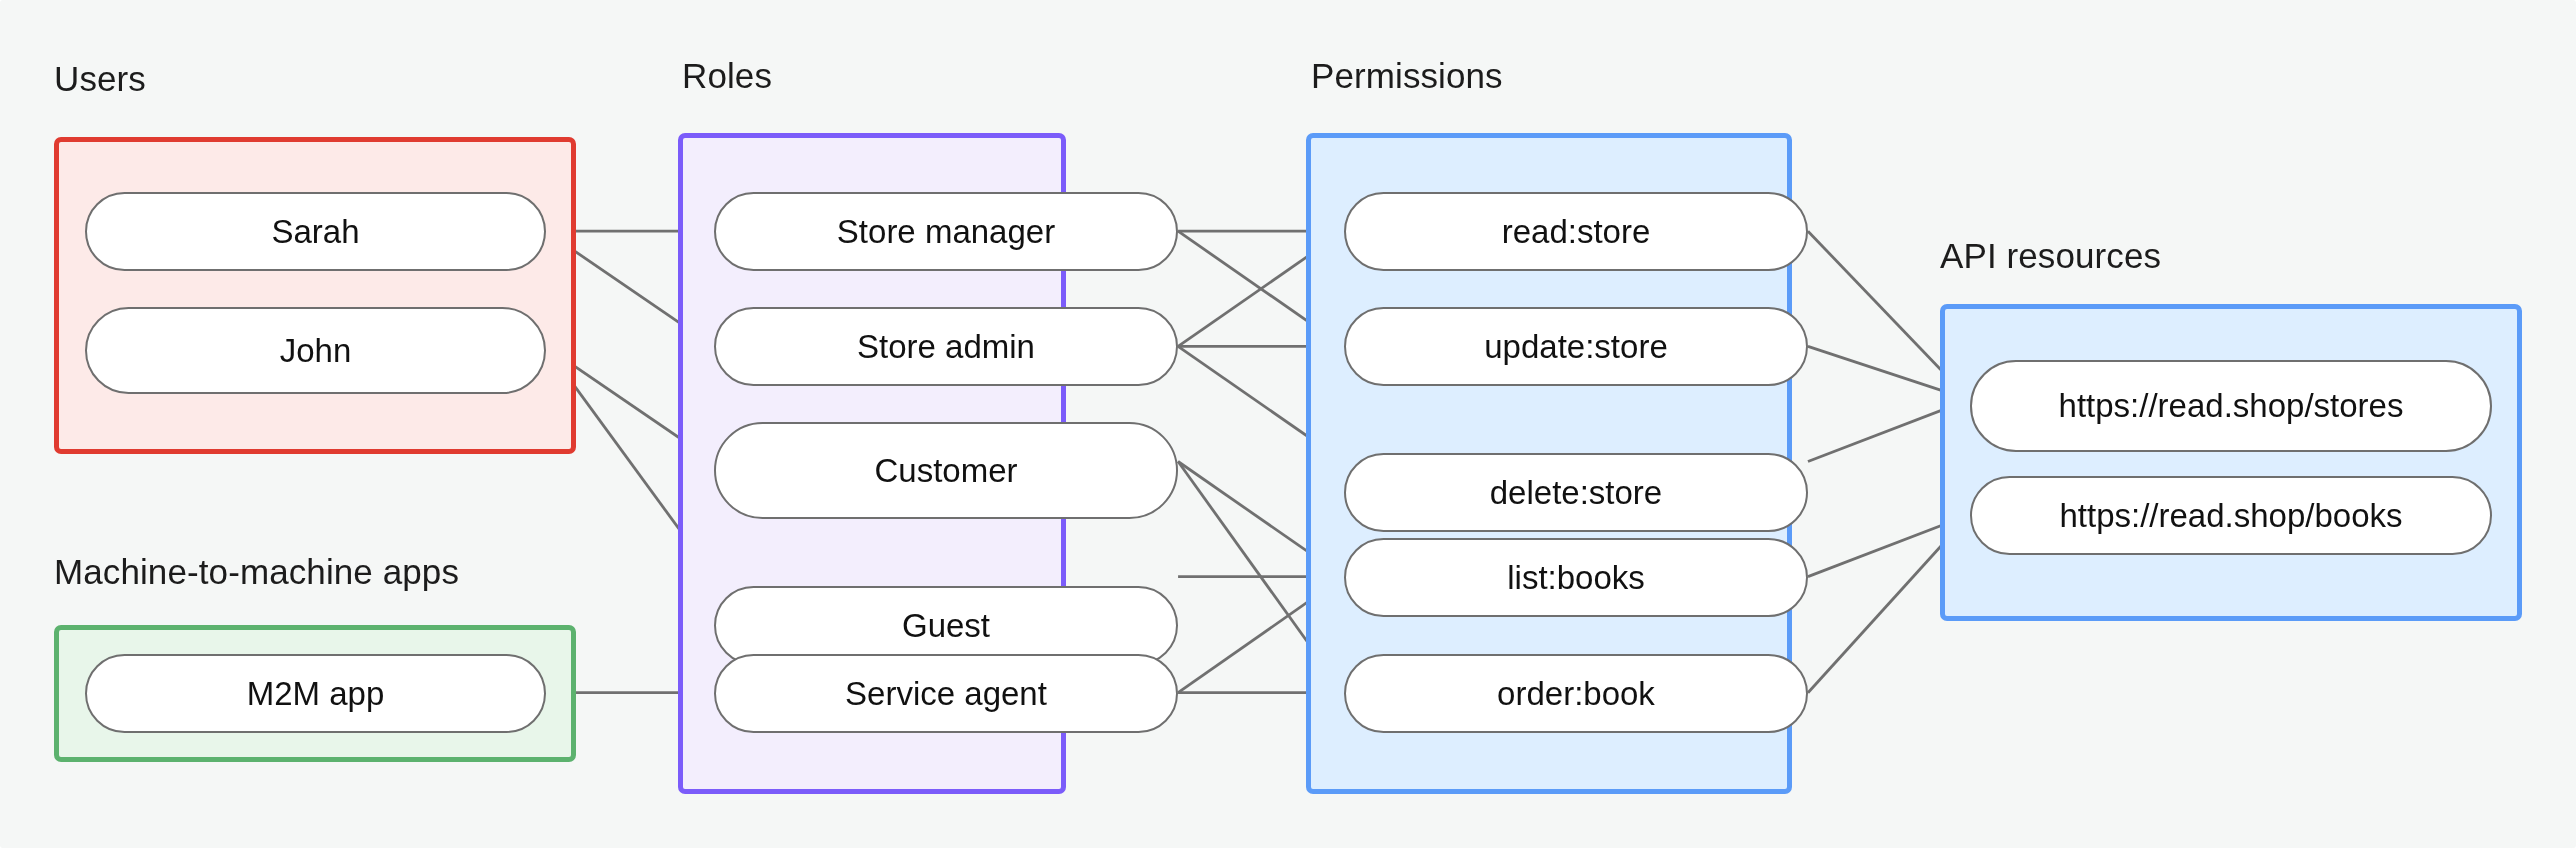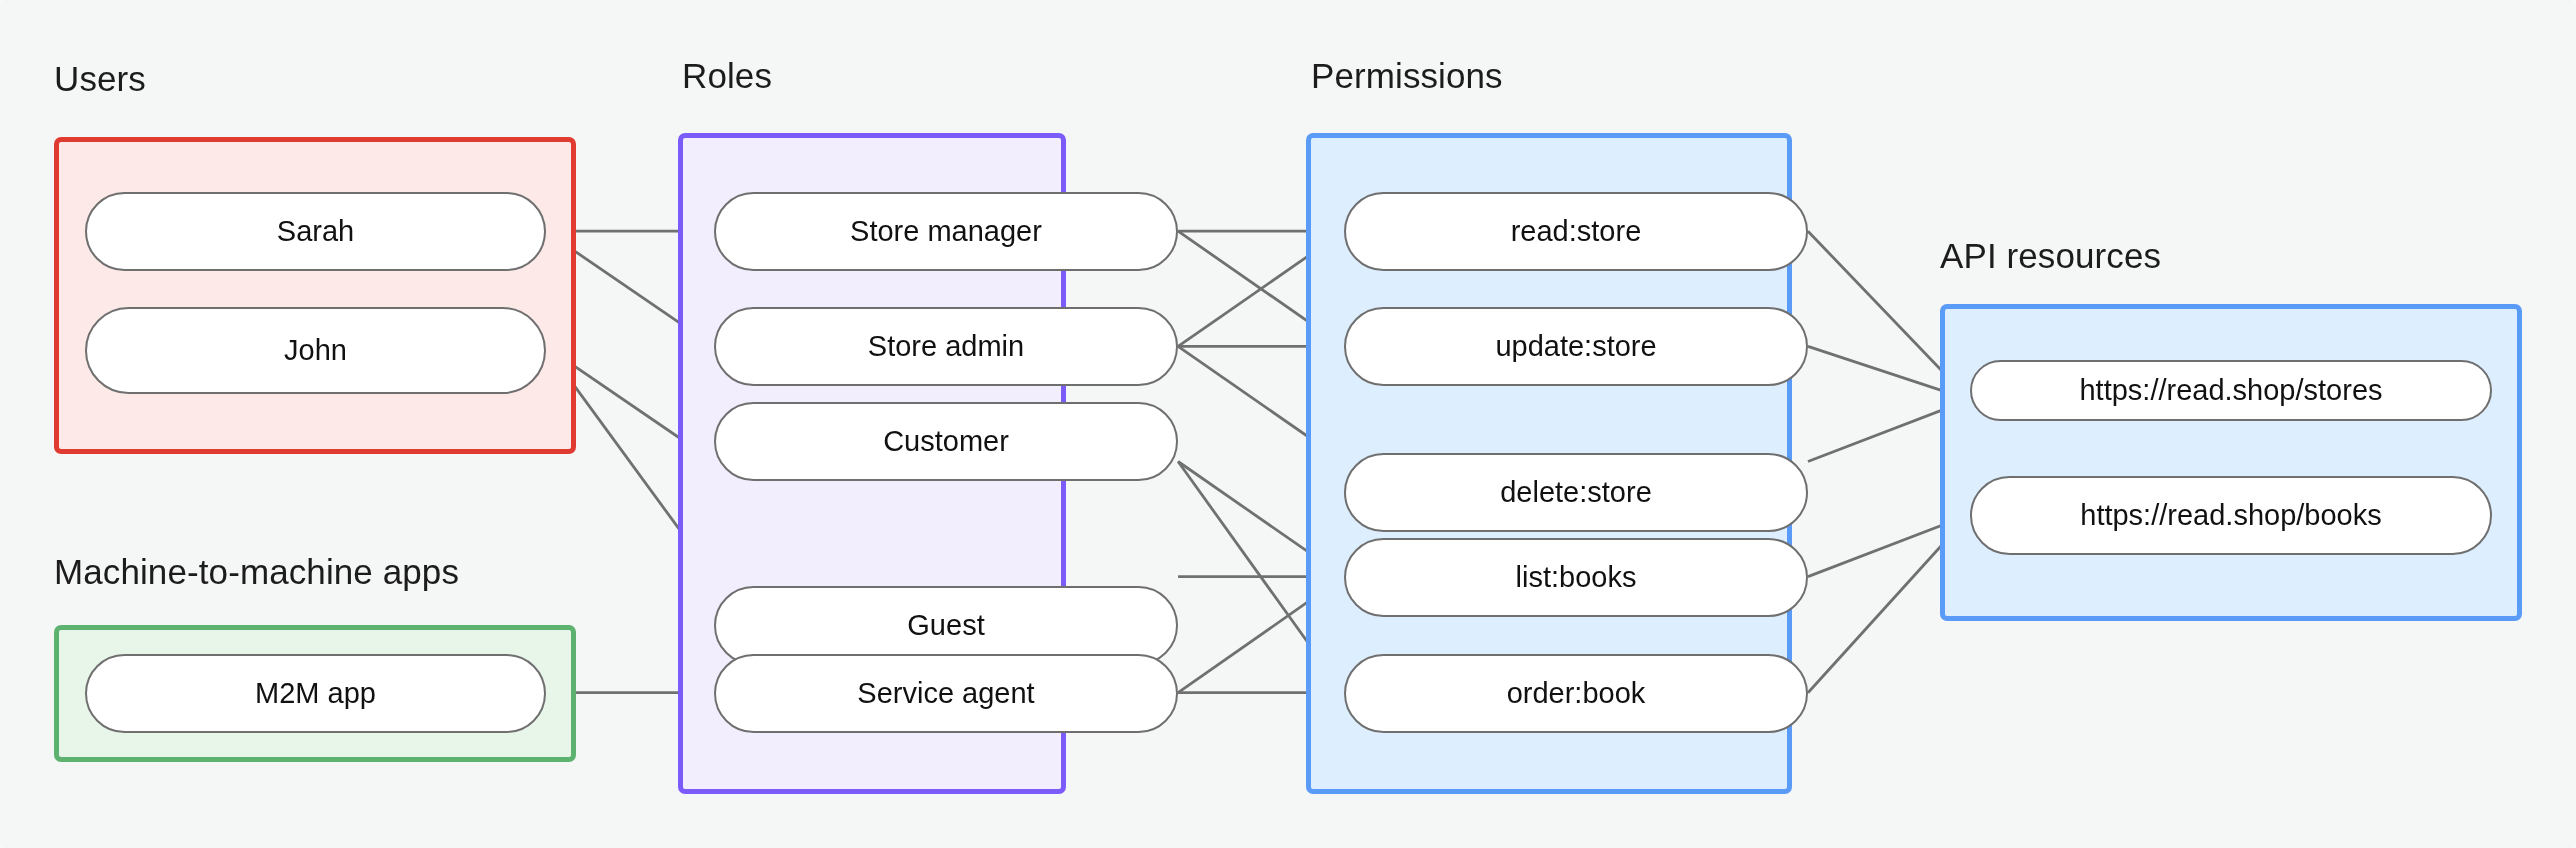--- a/index.html
+++ b/index.html
@@ -39,21 +39,21 @@
   }
   .node {
     position: absolute;
     box-sizing: border-box;
     background: #ffffff;
     border: 2.6px solid #6f6f6f;
     border-radius: 872px;
     display: flex;
     align-items: center;
     justify-content: center;
-    font-size: 29px;
+    font-size: 33px;
     color: #111111;
     font-family: "Liberation Sans", sans-serif;
     white-space: nowrap;
   }
   .edge-line {
     stroke: #707070;
     stroke-width: 3.2;
     fill: none;
   }
   .port-dot {
@@ -123,21 +123,21 @@
       </div>
       <div class="node" style="left: 85px; top: 654px; width: 461px; height: 79px;">
         <span>M2M app</span>
       </div>
       <div class="node" style="left: 714px; top: 192px; width: 464px; height: 79px;">
         <span>Store manager</span>
       </div>
       <div class="node" style="left: 714px; top: 307px; width: 464px; height: 79px;">
         <span>Store admin</span>
       </div>
-      <div class="node" style="left: 714px; top: 402px; width: 464px; height: 79px; text-align: right;">
+      <div class="node" style="left: 714px; top: 422px; width: 464px; height: 97px; text-align: right;">
         <span>Customer</span>
       </div>
       <div class="node" style="left: 714px; top: 538px; width: 464px; height: 79px; margin-top: 48px;">
         <span>Guest</span>
       </div>
       <div class="node" style="left: 714px; top: 654px; width: 464px; height: 79px;">
         <span>Service agent</span>
       </div>
       <div class="node" style="left: 1344px; top: 192px; width: 464px; height: 79px;">
         <span>read:store</span>
@@ -147,21 +147,21 @@
       </div>
       <div class="node" style="left: 1344px; top: 422px; width: 464px; height: 79px; margin-top: 31px;">
         <span>delete:store</span>
       </div>
       <div class="node" style="left: 1344px; top: 538px; width: 464px; height: 79px;">
         <span>list:books</span>
       </div>
       <div class="node" style="left: 1344px; top: 654px; width: 464px; height: 79px;">
         <span>order:book</span>
       </div>
-      <div class="node" style="left: 1970px; top: 360px; width: 522px; height: 61px; justify-content: center;">
+      <div class="node" style="left: 1970px; top: 360px; width: 522px; height: 92px; justify-content: center;">
         <span>https://read.shop/stores</span>
       </div>
       <div class="node" style="left: 1970px; top: 476px; width: 522px; height: 79px;">
         <span>https://read.shop/books</span>
       </div>
     </div>
 
 </div>
 
 

